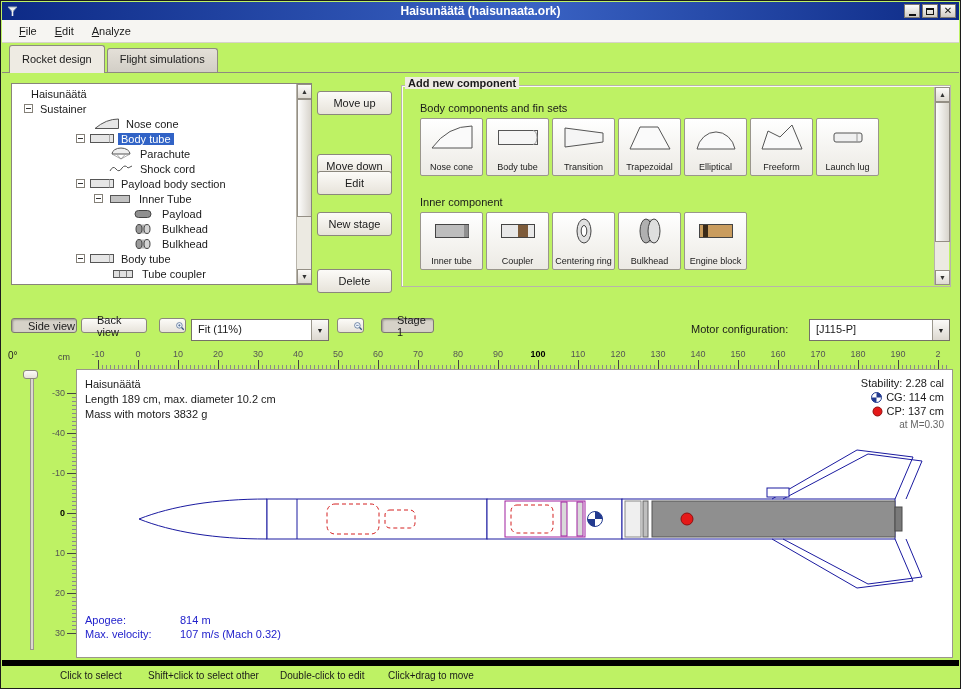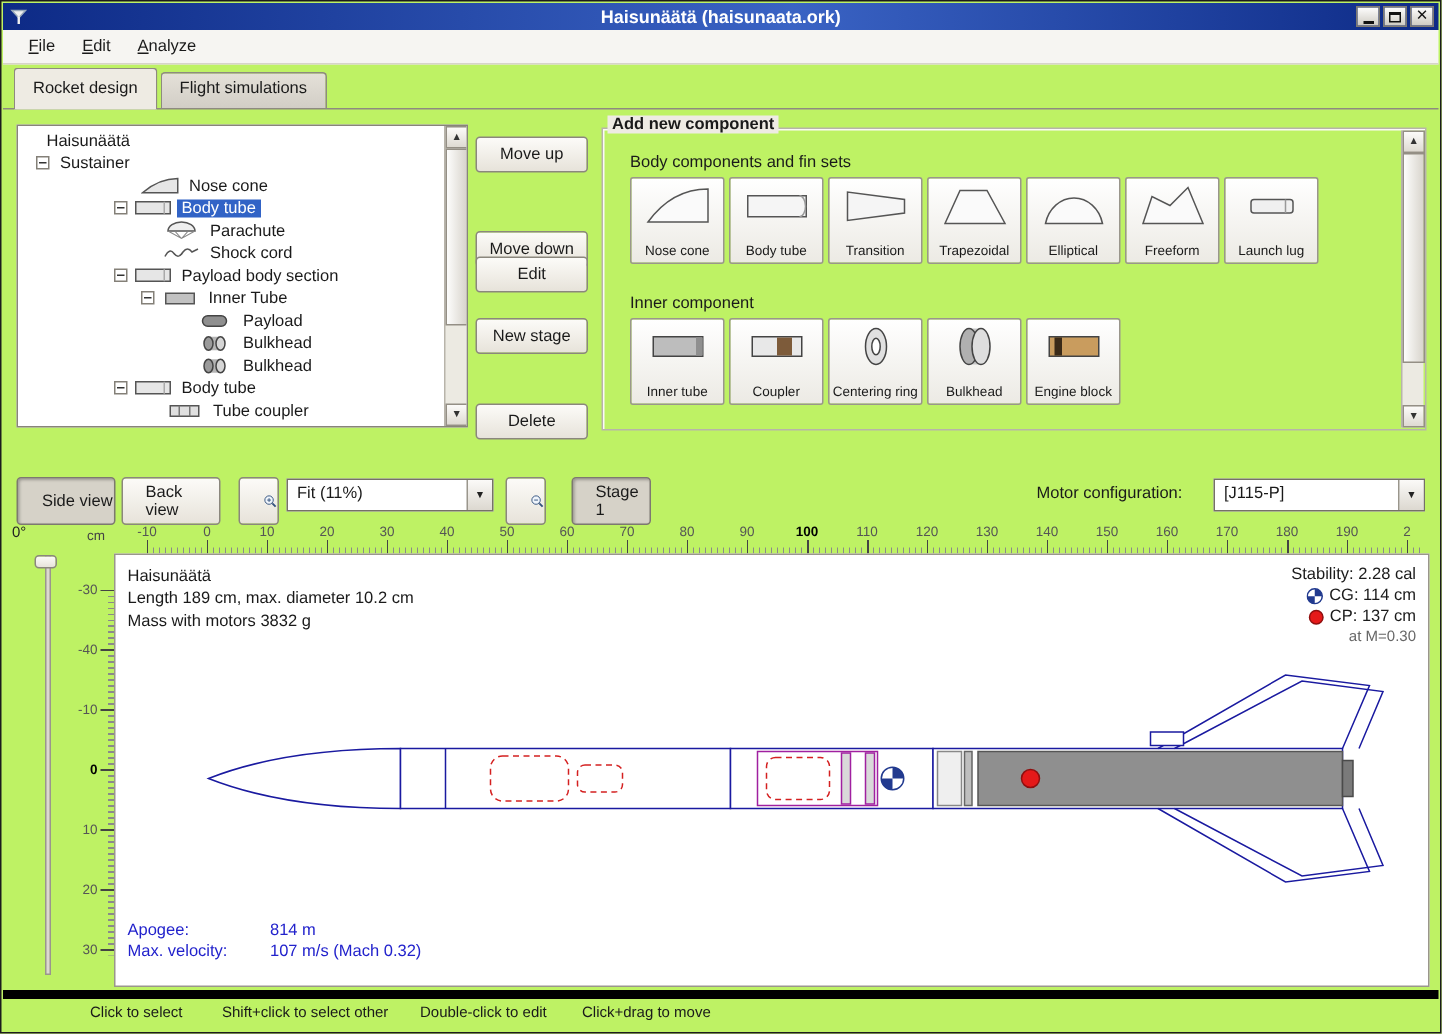--- a/index.html
+++ b/index.html
@@ -62,21 +62,21 @@
   .group{position:absolute;left:400px;top:84px;width:550px;height:202px;border:1px solid #b8b4aa;
     box-shadow:inset 1px 1px 0 #fbfaf7;}
   .group-title{position:absolute;left:404px;top:76px;font-weight:bold;background:#eeebe3;padding:0 3px;z-index:2;}
   .section-label{position:absolute;left:18px;}
   .comp-row{position:absolute;left:18px;display:flex;gap:3px;}
   .comp-btn{width:63px;height:58px;background:linear-gradient(#ffffff,#eceae4);border:1px solid #9a968c;
     border-radius:2px;display:flex;flex-direction:column;align-items:center;padding:3px 1px 2px;}
   .comp-btn .clabel{font-size:9px;line-height:1.1;text-align:center;margin-top:auto;}
 
   
-  .vt-btn{position:absolute;height:32px;top:317px;padding-left:15px;}
+  .vt-btn{position:absolute;height:15px;top:317px;padding-left:15px;}
   .combo{position:absolute;height:22px;top:318px;background:#fff;border:1px solid #757168;display:flex;align-items:stretch;}
   .combo-val{flex:1;padding:3px 0 0 6px;white-space:nowrap;overflow:hidden;}
   .combo-arrow{width:17px;border-left:1px solid #9a968c;background:linear-gradient(#fbfaf8,#dcd8d0);
     display:flex;align-items:center;justify-content:center;font-size:7px;color:#222;}
 
   
   .hruler{position:absolute;left:75px;top:348px;width:878px;height:20px;font-size:9px;color:#555;}
   .hruler .minor{position:absolute;left:22px;right:4px;bottom:0;height:4px;
     background:repeating-linear-gradient(to right,#8a8a8a 0 1px,transparent 1px 4px);}
   .hruler .major{position:absolute;left:22px;right:4px;bottom:0;height:9px;

